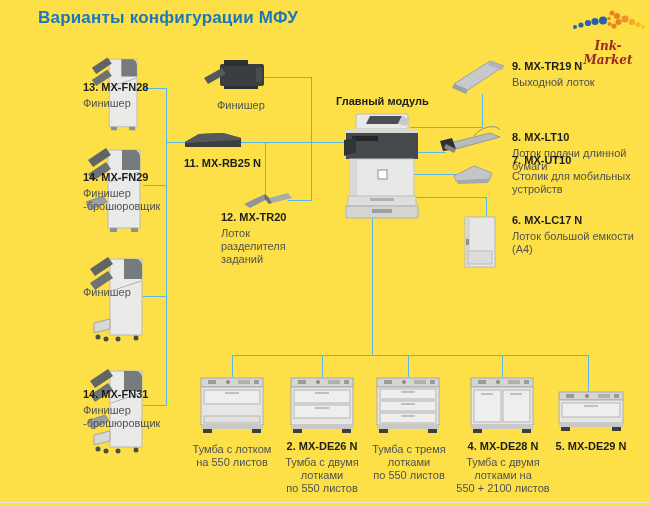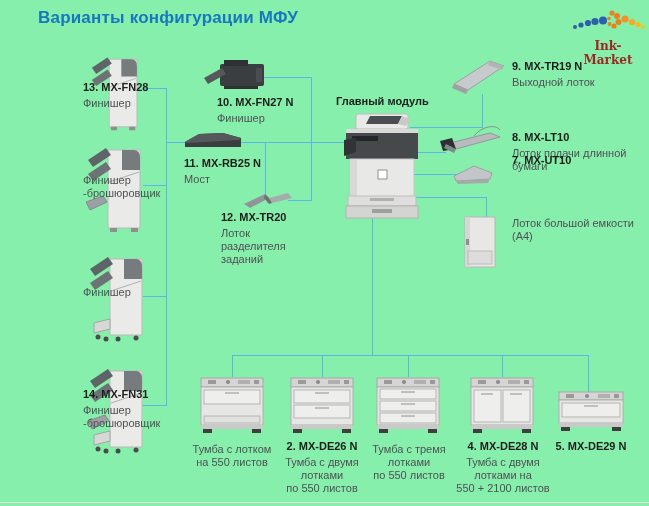--- a/index.html
+++ b/index.html
@@ -1,20 +1,20 @@
 <!DOCTYPE html>
 <html><head>
 <meta charset="utf-8">
 <style>
   html,body{margin:0;padding:0;background:#fff;}
-  .canvas{position:relative;width:649px;height:506px;background:#86efac;overflow:hidden;
+  .canvas{position:relative;width:649px;height:506px;background:#fde047;overflow:hidden;
           font-family:"Liberation Sans",sans-serif;}
   .title{position:absolute;left:38px;top:8px;font-size:17px;font-weight:bold;color:#1878be;letter-spacing:.2px;}
   .logo{position:absolute;left:570px;top:5px;width:76px;text-align:center;}
-  .logo-text{font-family:"DejaVu Serif",serif;font-size:12px;font-weight:bold;color:#9c2723;margin-top:-2px;}
+  .logo-text{font-family:"DejaVu Serif",serif;font-style:italic;font-size:12px;font-weight:bold;color:#9c2723;margin-top:-2px;}
   .line{position:absolute;background:#5ab6e8;}
   .dev{position:absolute;}
   .label{position:absolute;width:112px;}
   .label.center{text-align:center;}
   .model{font-size:11px;font-weight:bold;color:#1d1d1b;line-height:13px;}
   .desc{font-size:11px;color:#4f5154;line-height:13px;white-space:pre-line;margin-top:3px;}
   .bottom-border{position:absolute;left:0;top:502px;width:649px;height:1px;background:#e3e3e1;}
 </style>
 </head>
 <body>
@@ -258,59 +258,61 @@
 
   <div class="label" style="left:336px;top:95px;width:120px">
     <div class="model">Главный модуль</div>
   </div>
 
   <div class="label" style="left:83px;top:81px">
     <div class="model"><span>13.</span> <span>MX-FN28</span></div>
     <div class="desc">Финишер</div>
   </div>
   <div class="label" style="left:83px;top:171px">
+    <div class="model"><span>14.</span> <span>MX-FN29</span></div>
     <div class="desc">Финишер
 -брошюровщик</div>
   </div>
   <div class="label" style="left:83px;top:283px">
     <div class="desc">Финишер</div>
   </div>
   <div class="label" style="left:83px;top:388px">
     <div class="model"><span>14.</span> <span>MX-FN31</span></div>
     <div class="desc">Финишер
 -брошюровщик</div>
   </div>
 
   <div class="label" style="left:217px;top:96px">
-    <div class="model"><span>10.</span> <span>MX-FN27 N</span></div>
     <div class="desc">Финишер</div>
   </div>
   <div class="label" style="left:184px;top:157px">
     <div class="model"><span>11.</span> <span>MX-RB25 N</span></div>
-    <div class="desc">Мост</div>
   </div>
   <div class="label" style="left:221px;top:211px">
     <div class="model"><span>12.</span> <span>MX-TR20</span></div>
     <div class="desc">Лоток
 разделителя
 заданий</div>
   </div>
 
   <div class="label" style="left:512px;top:60px;width:135px">
     <div class="model"><span>9.</span> <span>MX-TR19 N</span></div>
     <div class="desc">Выходной лоток</div>
   </div>
   <div class="label" style="left:512px;top:131px;width:135px">
     <div class="model"><span>8.</span> <span>MX-LT10</span></div>
     <div class="desc">Лоток подачи длинной бумаги</div>
   </div>
   <div class="label" style="left:512px;top:154px;width:135px">
     <div class="model"><span>7.</span> <span>MX-UT10</span></div>
+    <div class="desc">Столик для мобильных
+устройств</div>
   </div>
   <div class="label" style="left:512px;top:214px;width:135px">
+    <div class="model"><span>6.</span> <span>MX-LC17 N</span></div>
     <div class="desc">Лоток большой емкости (А4)</div>
   </div>
 
   <div class="label center" style="left:177px;top:440px;width:110px">
     <div class="desc">Тумба с лотком
 на 550 листов</div>
   </div>
   <div class="label center" style="left:267px;top:440px;width:110px">
     <div class="model"><span>2.</span> <span>MX-DE26 N</span></div>
     <div class="desc">Тумба с двумя

